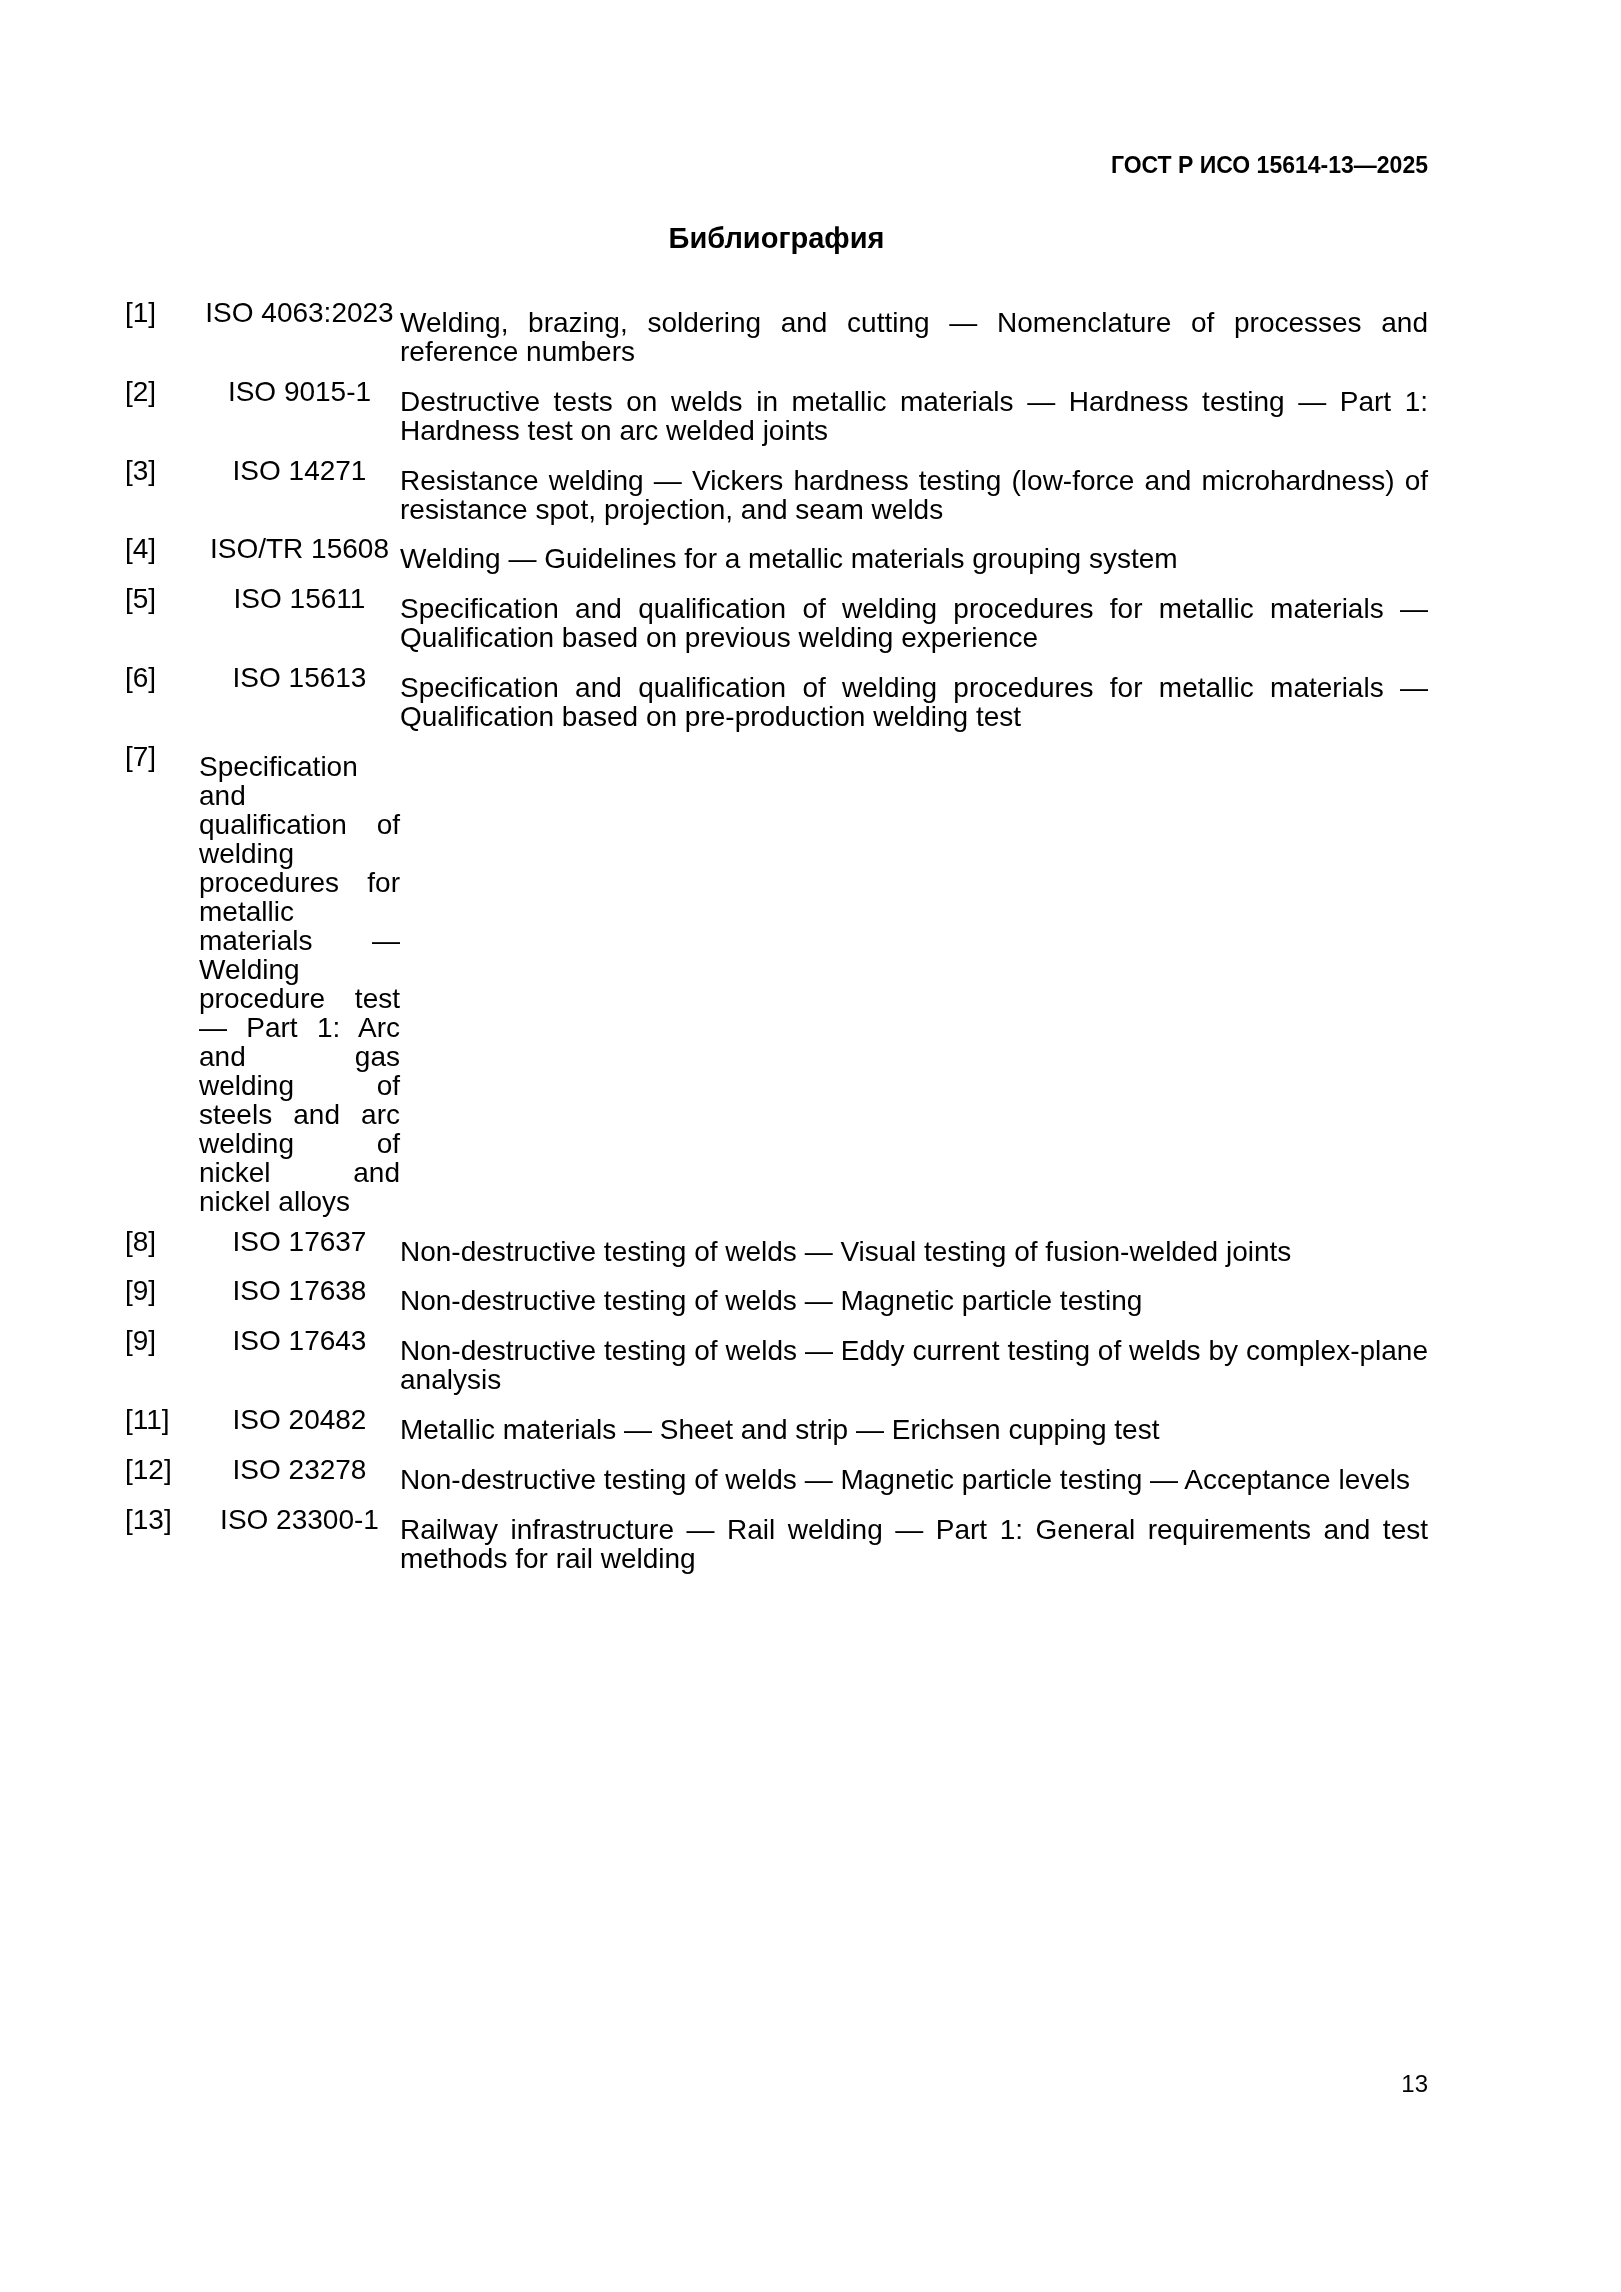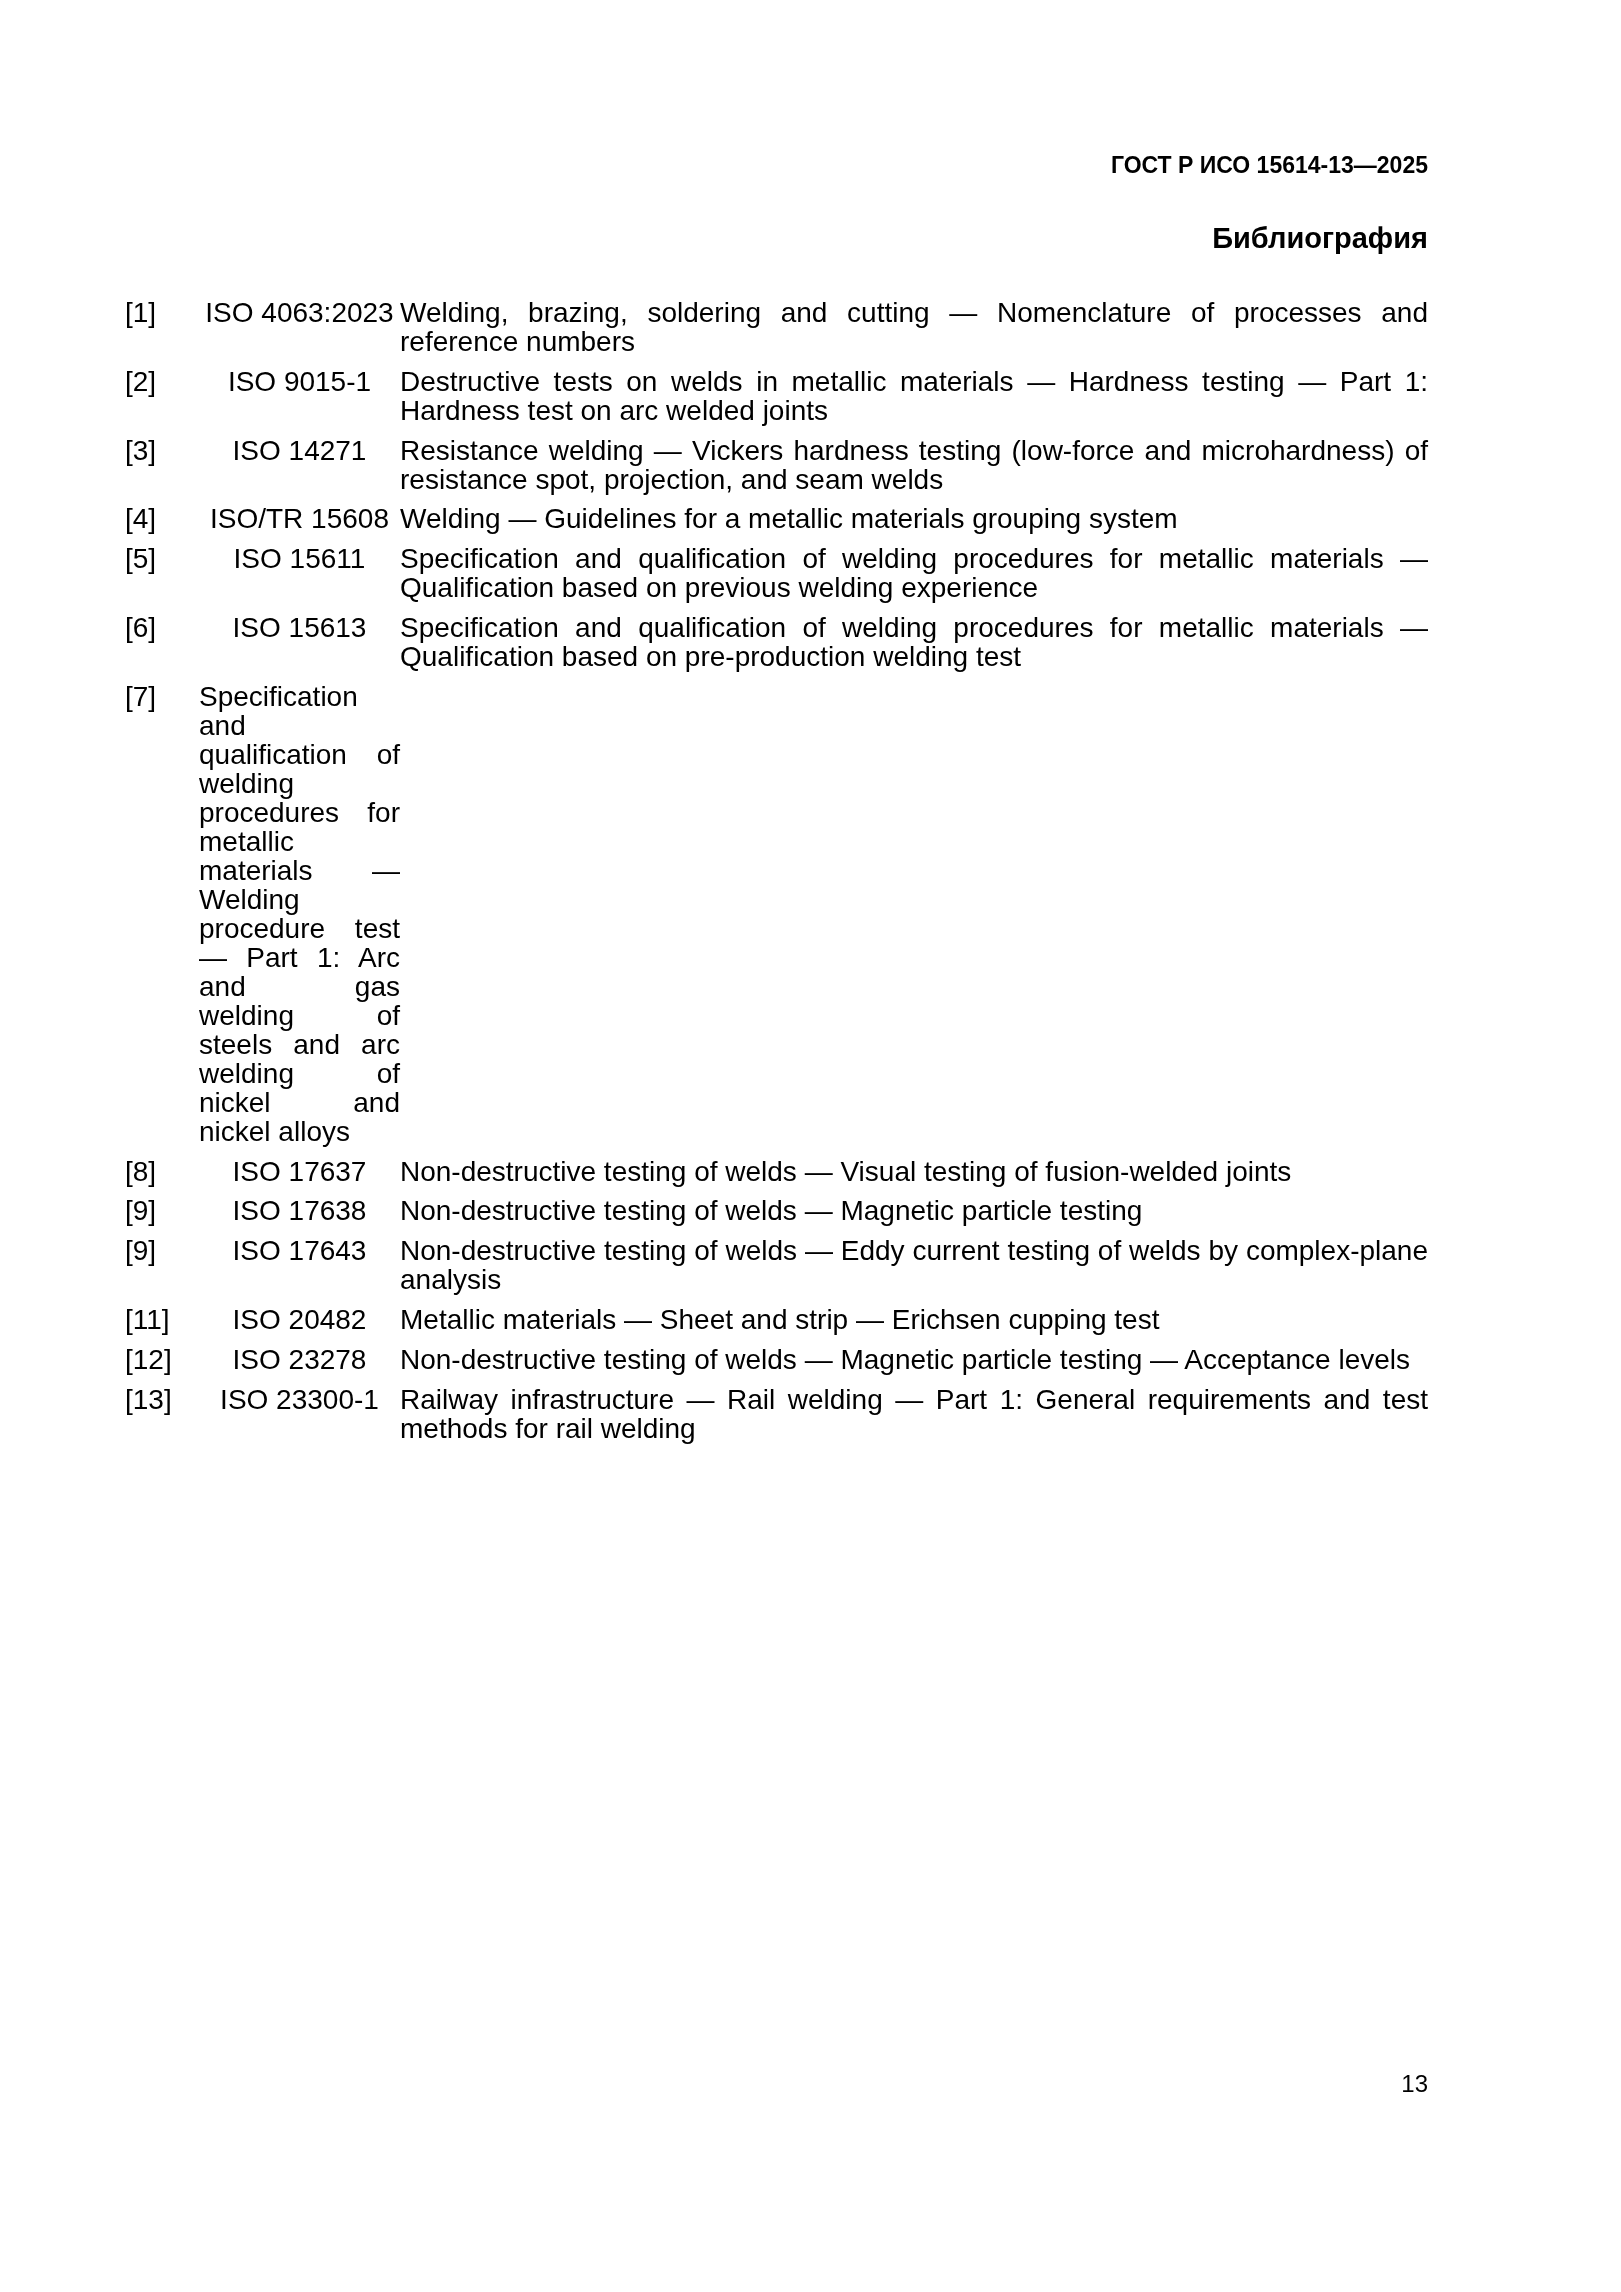--- a/index.html
+++ b/index.html
@@ -20,41 +20,41 @@
     text-align: right;
     font-weight: 700;
     font-size: 23px;
     line-height: 30px;
   }
   .doc-title {
     position: absolute;
     top: 224px;
     left: 125px;
     width: 1303px;
-    text-align: right;
+    text-align: center;
     font-weight: 700;
     font-size: 29px;
     line-height: 29px;
   }
   .bib-list {
     position: absolute;
     top: 298px;
     left: 125px;
     width: 1303px;
     font-size: 28px;
     line-height: 29px;
   }
   .entry {
     display: grid;
     grid-template-columns: 74px 201px 1fr;
     margin-bottom: 10.8px;
   }
   .entry .ref  { text-align: left; }
   .entry .code { text-align: center; }
-  .entry .desc { text-align: justify; }
+  .entry .desc { text-align: justify; margin-top: 10px; }
   .page-number {
     position: absolute;
     top: 2070px;
     left: 125px;
     width: 1303px;
     text-align: right;
     font-size: 24px;
     line-height: 28px;
   }
 </style>

